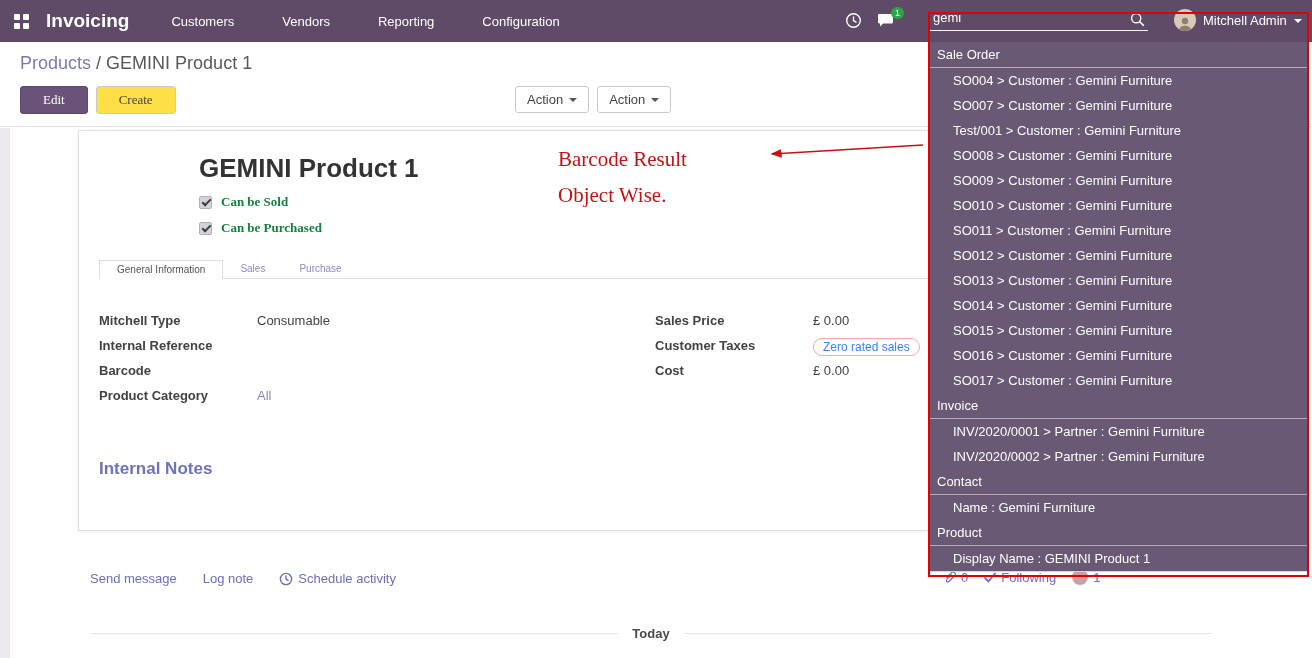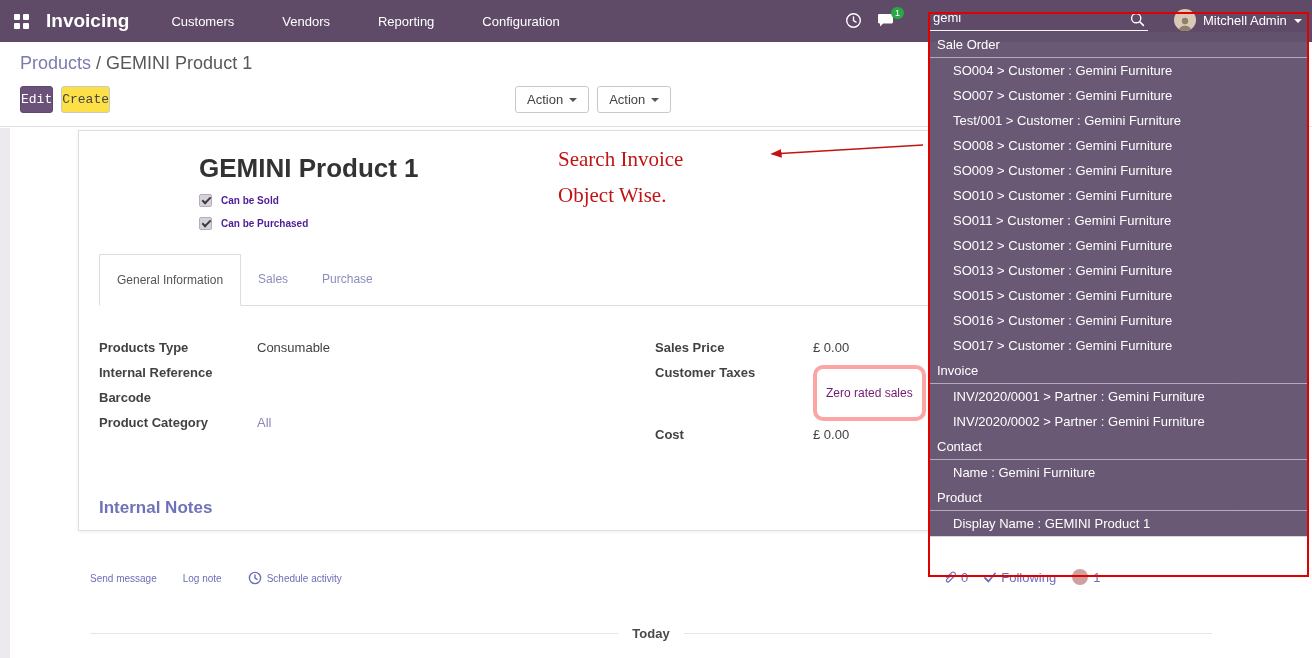--- a/index.html
+++ b/index.html
@@ -23,65 +23,65 @@
   .avatar { width:22px; height:22px; border-radius:50%; background:#d9c9b6; display:flex; align-items:flex-end; justify-content:center; overflow:hidden; }
   .user-name { color:#fff; font-size:13px; }
   .caret-down { display:inline-block; width:0; height:0; border-left:4px solid transparent; border-right:4px solid transparent; border-top:4px solid currentColor; }
   .nav-user .caret-down { color:#fff; margin-top:2px; }
 
   
   .control-panel { position:absolute; top:42px; left:0; width:100%; height:85px; background:#fff; border-bottom:1px solid #e4e2e6; z-index:10; }
   .breadcrumb { position:absolute; left:20px; top:11px; font-size:18px; color:#585858; }
   .bc-link { color:#7c7bad; cursor:pointer; }
   .btn-row { position:absolute; left:20px; top:44px; display:flex; gap:8px; }
-  .btn { font-size:13px; padding:5px 0; border-radius:3px; cursor:pointer; border:1px solid transparent; font-family:Liberation Mono, monospace; }
+  .btn { font-size:13px; padding:5px 22px; border-radius:3px; cursor:pointer; border:1px solid transparent; font-family:Liberation Serif, serif; }
   .btn-primary { background:#6b5279; color:#fff; border-color:#5e4870; }
   .btn-default { background:#fde047; color:#444; border-color:#c9c9c9; }
   .pa-group { position:absolute; left:515px; top:44px; display:flex; gap:8px; }
   .btn-dd { background:#fff; border:1px solid #c9c9c9; color:#444; font-size:13px; padding:5px 11px; border-radius:3px; cursor:pointer; display:flex; align-items:center; gap:6px; }
   .btn-dd .caret-down { color:#555; }
 
   
   .left-strip { position:absolute; left:0; top:128px; width:10px; height:530px; background:#eceaee; }
   .sheet { position:absolute; left:78px; top:130px; width:1155px; height:401px; background:#fff; border:1px solid #e0dee2; box-shadow:0 1px 3px rgba(0,0,0,0.07); padding:22px 20px; z-index:5; }
   .sheet-title { margin-left:100px; font-size:26px; font-weight:700; color:#333; }
   .cb-row { margin-left:100px; display:flex; align-items:center; gap:9px; margin-top:10px; }
   .cb { width:13px; height:13px; background:#d6d2da; border:1px solid #b4adbd; border-radius:2px; }
   .cb::after { content:""; display:block; width:7px; height:3px; border-left:2px solid #3c3c3c; border-bottom:2px solid #3c3c3c; transform:rotate(-45deg); margin:2px 0 0 2px; }
-  .cb-label { font-size:10px; font-weight:700; color:#4c1d95; }
+  .cb-label { font-size:13px; font-weight:700; color:#15803d;font-family:Liberation Serif, serif; }
   .tabs { margin-top:24px; display:flex; border-bottom:1px solid #ddd; }
-  .tab { font-size:12px; padding:18px 17px; color:#8c8cc0; cursor:pointer; }
+  .tab { font-size:10px; padding:3px 17px; color:#8c8cc0; cursor:pointer; }
   .tab.active { background:#fff; border:1px solid #ddd; border-bottom:1px solid #fff; margin-bottom:-1px; color:#555; }
   .fields { display:flex; margin-top:34px; }
   .col-left { width:556px; }
   .col-right { flex:1; }
   .frow { display:flex; margin-bottom:6px; min-height:19px; align-items:flex-start; }
   .flabel { flex:0 0 158px; font-size:13px; font-weight:700; color:#424242; }
   .fvalue { font-size:13px; color:#424242; }
   .fvalue.muted-link { color:#8a89b6; cursor:pointer; }
-  .pill { display:inline-block; border:4px solid #fca5a5; border-radius:10px; padding:16px 9px; font-size:12px; color:#701a75; line-height:16px; }
+  .pill { display:inline-block; border:1px solid #fca5a5; border-radius:10px; padding:0 9px; font-size:12px; color:#3b82f6; line-height:16px; }
   .notes-title { margin-top:46px; font-size:17px; font-weight:700; color:#6f72b8; }
 
   
   .ann-text { position:absolute; font-family:"Liberation Serif", serif; font-size:21px; color:#c21414; z-index:20; }
   .ann1 { left:558px; top:147px; }
   .ann2 { left:558px; top:183px; }
   .ann-arrow { position:absolute; left:760px; top:139px; z-index:20; }
 
   
-  .chatter-links { position:absolute; left:90px; top:571px; display:flex; gap:26px; font-size:10px; color:#6b6fb5; }
+  .chatter-links { position:absolute; left:90px; top:571px; display:flex; gap:26px; font-size:13px; color:#6b6fb5; }
   .chatter-link { cursor:pointer; display:flex; align-items:center; gap:5px; }
   .chatter-right { position:absolute; left:943px; top:569px; display:flex; align-items:center; gap:16px; font-size:13px; color:#6b6fb5; }
   .cr-item { display:flex; align-items:center; gap:5px; cursor:pointer; }
   .avatar-dot { width:16px; height:16px; border-radius:50%; background:#cfa0a0; }
   .today-divider { position:absolute; left:90px; top:626px; width:1122px; display:flex; align-items:center; gap:14px; font-size:13px; font-weight:700; color:#4a4a4a; }
   .today-divider .line { flex:1; border-top:1px solid #e6e6e6; height:0; }
 
   
-  .search-dropdown { position:absolute; left:929px; top:32px; width:379px; background:rgba(99,82,110,0.96); z-index:50; padding-top:0; border-bottom:1px solid rgba(255,255,255,0.75); }
+  .search-dropdown { position:absolute; left:929px; top:42px; width:379px; background:rgba(99,82,110,0.96); z-index:50; padding-top:0; border-bottom:1px solid rgba(255,255,255,0.75); }
   .dd-header { height:26px; line-height:26px; padding-left:8px; color:#fff; font-size:13px; border-bottom:1px solid rgba(255,255,255,0.5); }
   .dd-item { height:25px; line-height:25px; padding-left:24px; color:#fff; font-size:13px; white-space:nowrap; overflow:hidden; cursor:pointer; }
   .red-box { position:absolute; left:928px; top:12px; width:381px; height:565px; border:2px solid #e00000; z-index:60; pointer-events:none; }
 </style>
 </head>
 <body>
 
 <div class="page">
 
   <div class="navbar">
@@ -172,21 +172,21 @@
 
     <div class="tabs">
       <div class="tab active">General Information</div>
       <div class="tab">Sales</div>
       <div class="tab">Purchase</div>
     </div>
 
     <div class="fields">
       <div class="col-left">
         <div class="frow">
-          <span class="flabel">Products Type</span>
+          <span class="flabel">Mitchell Type</span>
           <span class="fvalue">Consumable</span>
         </div>
         <div class="frow">
           <span class="flabel">Internal Reference</span>
           <span class="fvalue"></span>
         </div>
         <div class="frow">
           <span class="flabel">Barcode</span>
           <span class="fvalue"></span>
         </div>
@@ -207,21 +207,21 @@
         <div class="frow">
           <span class="flabel">Cost</span>
           <span class="fvalue">£ 0.00</span>
         </div>
       </div>
     </div>
 
     <div class="notes-title">Internal Notes</div>
   </div>
 
-  <div class="ann-text ann1">Search Invoice</div>
+  <div class="ann-text ann1">Barcode Result</div>
   <div class="ann-text ann2">Object Wise.</div>
   <svg class="ann-arrow" width="168" height="22" viewBox="0 0 168 22">
     <defs>
       <marker id="ah" markerWidth="8" markerHeight="8" refX="6" refY="3" orient="auto">
         <path d="M7 3L0 0.3v5.4z" fill="#c21414"></path>
       </marker>
     </defs>
     <line x1="163" y1="6" x2="12" y2="15" stroke="#c21414" stroke-width="1.6" marker-end="url(#ah)"></line>
   </svg>
 
@@ -270,20 +270,21 @@
       <div class="dd-header">Sale Order</div>
       <div class="dd-item">SO004 &gt; Customer : Gemini Furniture</div>
       <div class="dd-item">SO007 &gt; Customer : Gemini Furniture</div>
       <div class="dd-item">Test/001 &gt; Customer : Gemini Furniture</div>
       <div class="dd-item">SO008 &gt; Customer : Gemini Furniture</div>
       <div class="dd-item">SO009 &gt; Customer : Gemini Furniture</div>
       <div class="dd-item">SO010 &gt; Customer : Gemini Furniture</div>
       <div class="dd-item">SO011 &gt; Customer : Gemini Furniture</div>
       <div class="dd-item">SO012 &gt; Customer : Gemini Furniture</div>
       <div class="dd-item">SO013 &gt; Customer : Gemini Furniture</div>
+      <div class="dd-item">SO014 &gt; Customer : Gemini Furniture</div>
       <div class="dd-item">SO015 &gt; Customer : Gemini Furniture</div>
       <div class="dd-item">SO016 &gt; Customer : Gemini Furniture</div>
       <div class="dd-item">SO017 &gt; Customer : Gemini Furniture</div>
       <div class="dd-header">Invoice</div>
       <div class="dd-item">INV/2020/0001 &gt; Partner : Gemini Furniture</div>
       <div class="dd-item">INV/2020/0002 &gt; Partner : Gemini Furniture</div>
       <div class="dd-header">Contact</div>
       <div class="dd-item">Name : Gemini Furniture</div>
       <div class="dd-header">Product</div>
       <div class="dd-item">Display Name : GEMINI Product 1</div>

